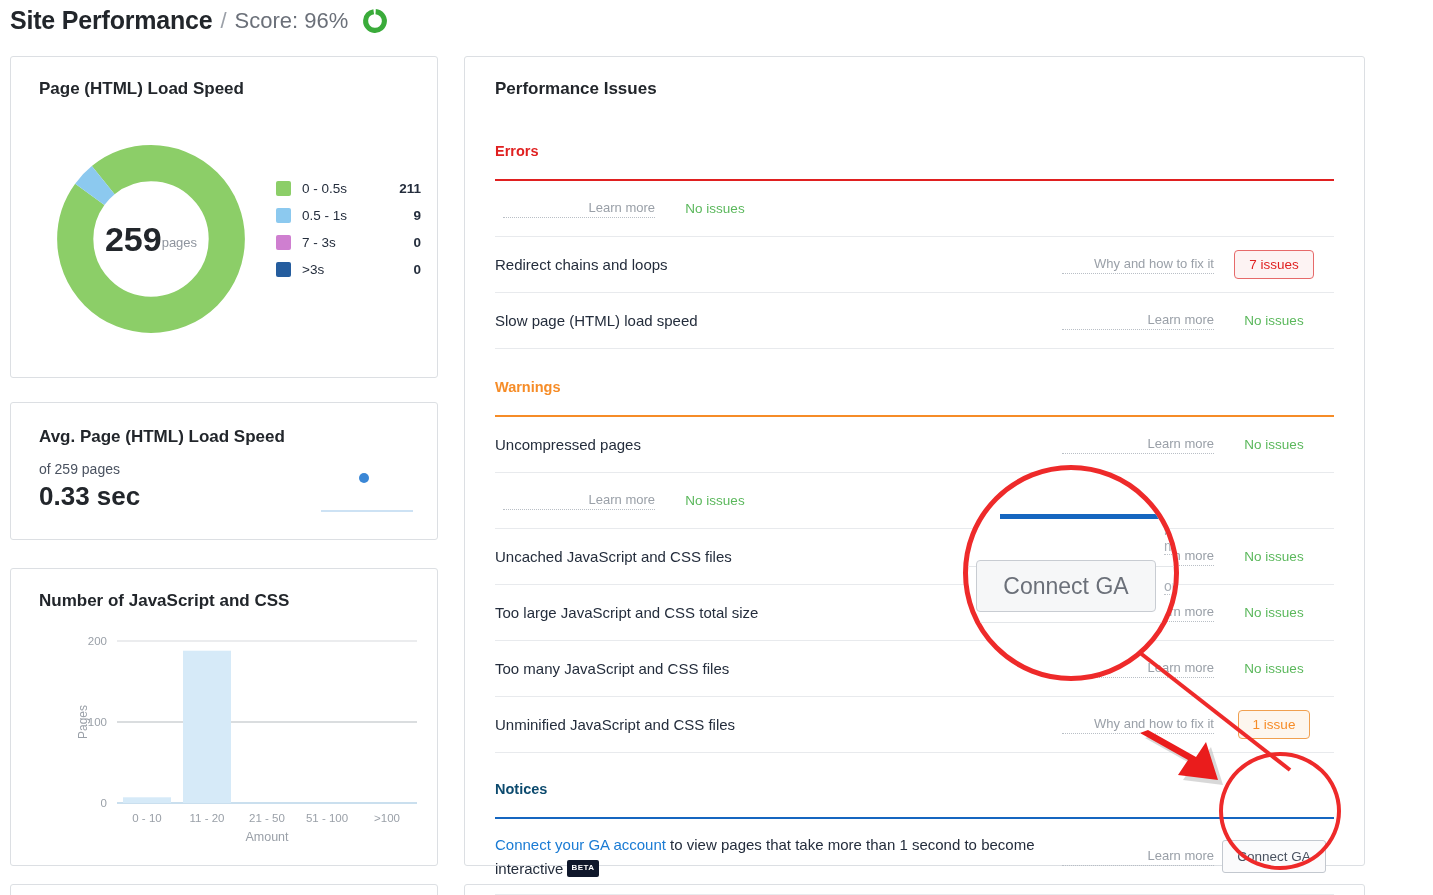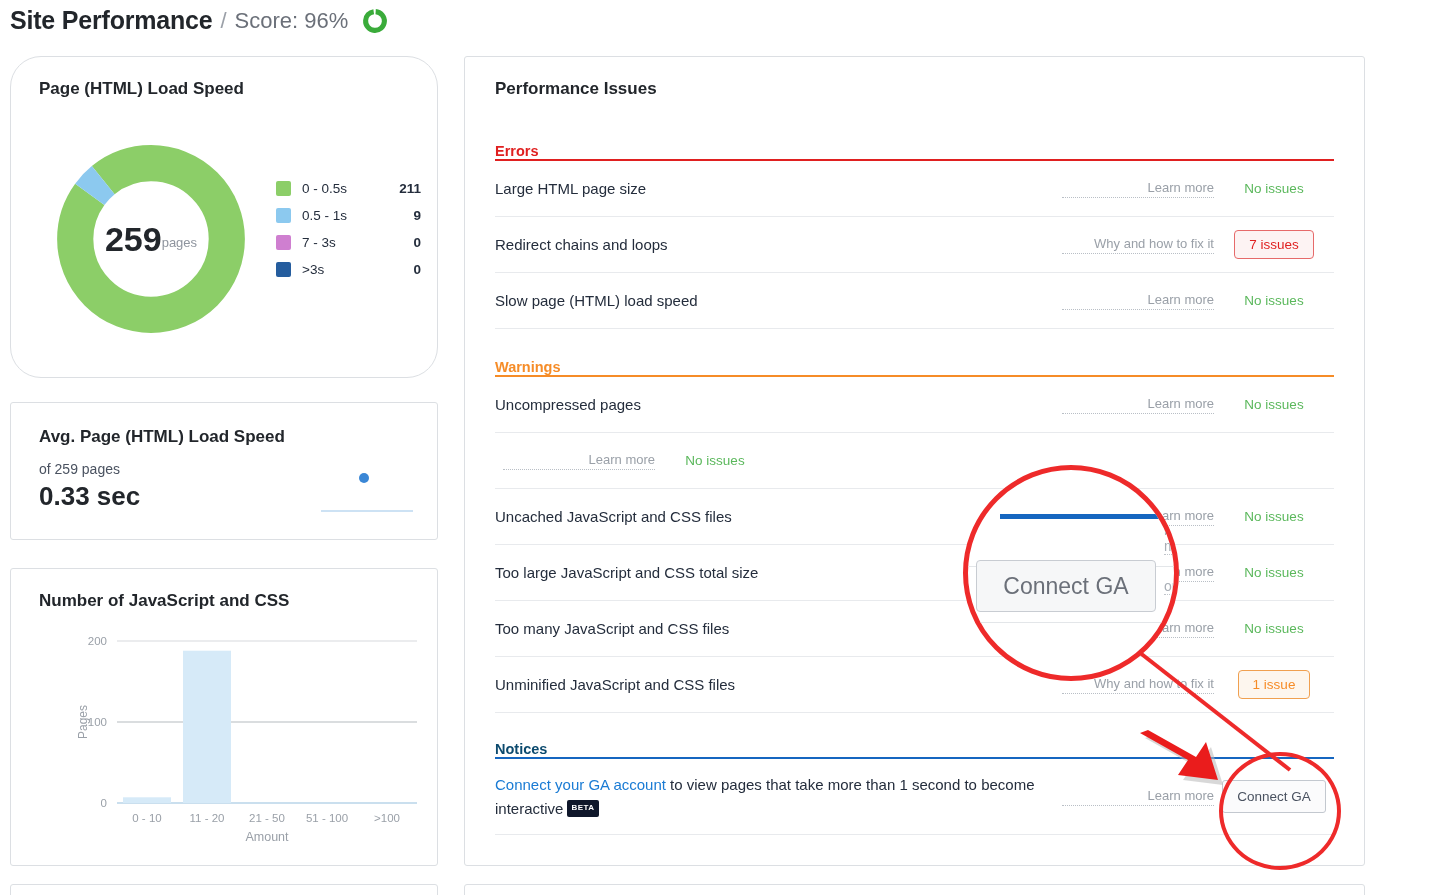--- a/index.html
+++ b/index.html
@@ -32,21 +32,21 @@
     position: absolute;
     background: #fff;
     border: 1px solid #dcdfe3;
     border-radius: 3px;
   }
   .card-title {
     font-size: 17px; font-weight: bold; color: #22262b;
   }
 
   
-  #card-load-speed { left: 10px; top: 56px; width: 428px; height: 322px; border-radius: 31px; }
+  #card-load-speed { left: 10px; top: 56px; width: 428px; height: 322px; }
   #card-load-speed .card-title { position: absolute; left: 28px; top: 22px; }
 
   .donut-wrap { position: absolute; left: 40px; top: 82px; width: 200px; height: 200px; }
   .donut-center {
     position: absolute; left: 0; top: 0; width: 200px; height: 200px;
     display: flex; flex-direction: row; align-items: center; justify-content: center;
   }
   .donut-value { font-size: 34px; font-weight: bold; color: #22262b; line-height: 1; }
   .donut-label { font-size: 13px; color: #8e949e; margin-top: 6px; }
 
@@ -71,21 +71,21 @@
   #card-bottom-left { left: 10px; top: 884px; width: 428px; height: 40px; }
   #card-bottom-right { left: 464px; top: 884px; width: 901px; height: 40px; }
 
   
   #card-issues { left: 464px; top: 56px; width: 901px; height: 810px; }
   #card-issues .card-title { position: absolute; left: 30px; top: 22px; }
 
   .issues-body { position: absolute; left: 30px; top: 72px; right: 30px; }
 
   .sec-head {
-    font-size: 14.5px; font-weight: bold; padding-bottom: 0;
+    font-size: 14.5px; font-weight: bold; padding-bottom: 20px;
     border-bottom: 2px solid;
   }
   .sec-errors   { color: #e02020; border-bottom-color: #e02020; margin-top: 14px; }
   .sec-warnings { color: #f68c27; border-bottom-color: #f68c27; margin-top: 30px; }
   .sec-notices  { color: #0c4a6e; border-bottom-color: #1566c0; margin-top: 28px; }
 
   .issue-row {
     display: flex; align-items: center;
     min-height: 56px;
     border-bottom: 1px solid #e8eaed;
@@ -264,21 +264,20 @@
   <div class="card" id="card-bottom-right"></div>
 
   <div class="card" id="card-issues">
     <div class="card-title">Performance Issues</div>
 
     <div class="issues-body">
 
       <div class="sec-head sec-errors">Errors</div>
 
       <div class="issue-row">
-        <div class="issue-name">Large HTML page size</div>
         <div class="learn-slot">
           <span class="issue-learn">Learn more</span>
         </div>
         <div class="issue-status">No issues</div>
       </div>
 
       <div class="issue-row">
         <div class="issue-name">Redirect chains and loops</div>
         <div class="learn-slot">
           <span class="issue-learn">Why and how to fix it</span>

